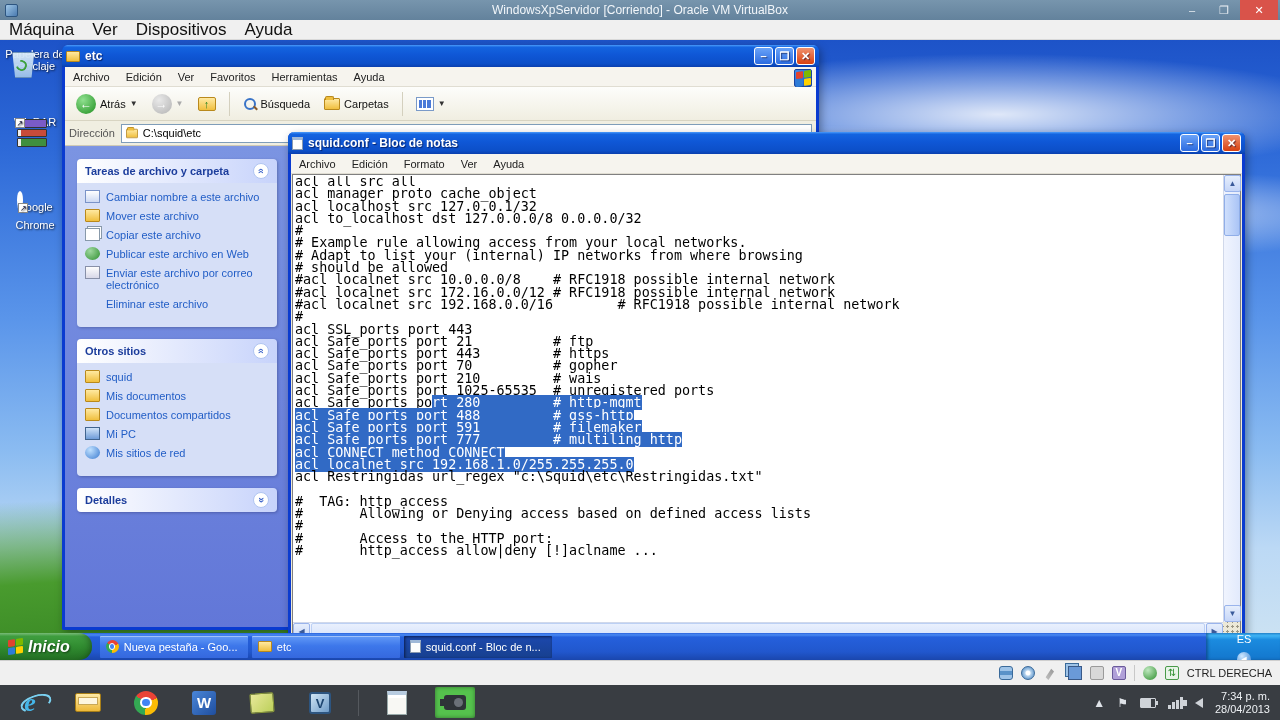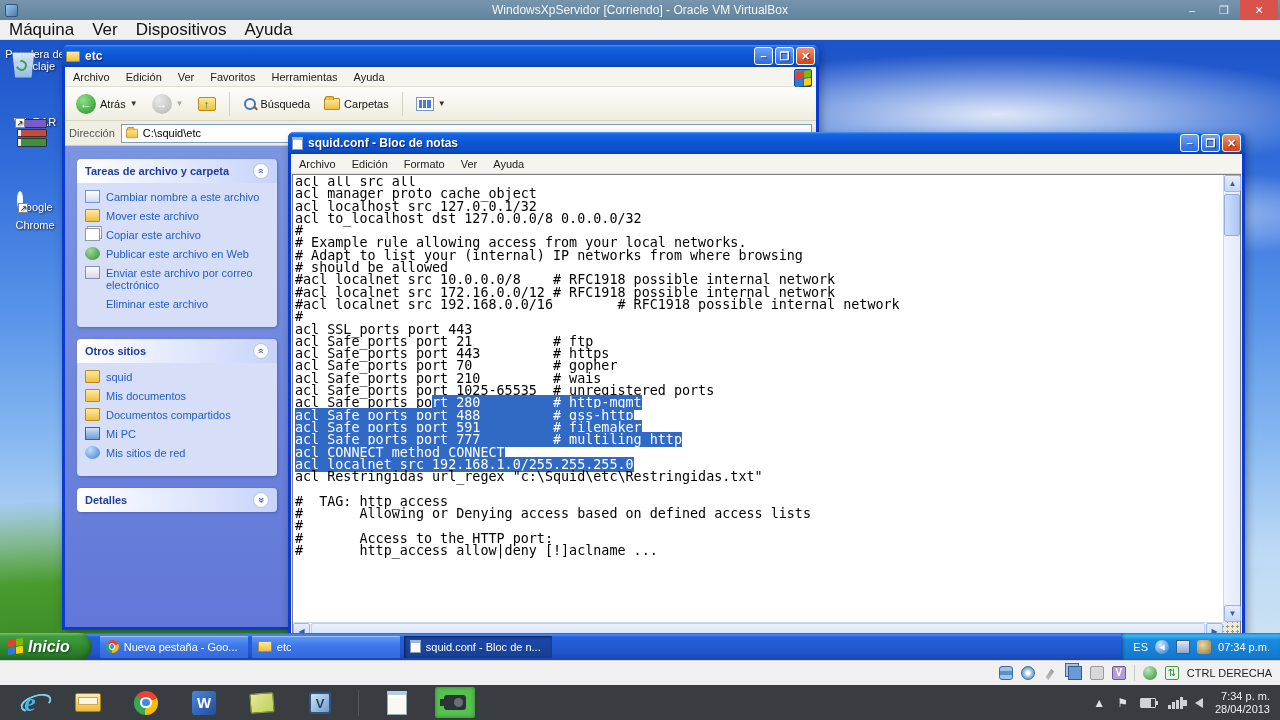--- a/index.html
+++ b/index.html
@@ -186,21 +186,21 @@
   .taskbtn.active{background:linear-gradient(180deg,#1c48ae,#17408f);
     box-shadow:inset 1px 1px 3px rgba(0,0,20,.6);}
   .taskbtn .tlabel{overflow:hidden;text-overflow:ellipsis;}
   .taskbtn [data-name="chrome-icon"]{font-size:13px;flex:0 0 13px;}
   [data-name="folder-icon"]{flex:0 0 14px;width:14px;height:11px;
     background:linear-gradient(#ffe9a2,#f0bf3e);border:1px solid #b9891c;border-radius:1px;}
   [data-name="notepad-icon"]{flex:0 0 11px;width:11px;height:13px;background:#fdfdfd;
     border:1px solid #8a9ab0;border-top:3px solid #9fb8d8;}
   .xp-tray{height:27px;display:flex;align-items:center;gap:7px;padding:0 10px 0 12px;
     background:linear-gradient(180deg,#2a9ae8 0%,#3fb4f5 10%,#1b8bdf 25%,#1479cf 90%);
-    box-shadow:inset 2px 0 3px rgba(0,0,40,.35);color:#fff;font-size:11px;}
+    box-shadow:inset 2px 0 3px rgba(0,0,40,.35);color:#fff;font-size:11px;flex-direction:column;}
   .trayic{width:14px;height:14px;display:inline-block;}
   [data-name="hide-icons-chevron-icon"]{border-radius:50%;
     background:radial-gradient(circle at 35% 30%,#cfe8ff,#2a7ad0);color:#fff;font-size:9px;
     line-height:14px;text-align:center;}
   [data-name="xp-network-icon"]{background:linear-gradient(#dfe8f5,#88a8d0);border:1px solid #3a5a88;}
   [data-name="xp-volume-icon"]{border-radius:3px;background:radial-gradient(circle at 40% 35%,#e8d8a8,#9a7a3a);}
 
   
   .vbx-statusbar{position:absolute;left:0;top:660px;width:1280px;height:25px;background:#f0f0f0;
     border-top:1px solid #cfcfcf;display:flex;align-items:center;justify-content:flex-end;

